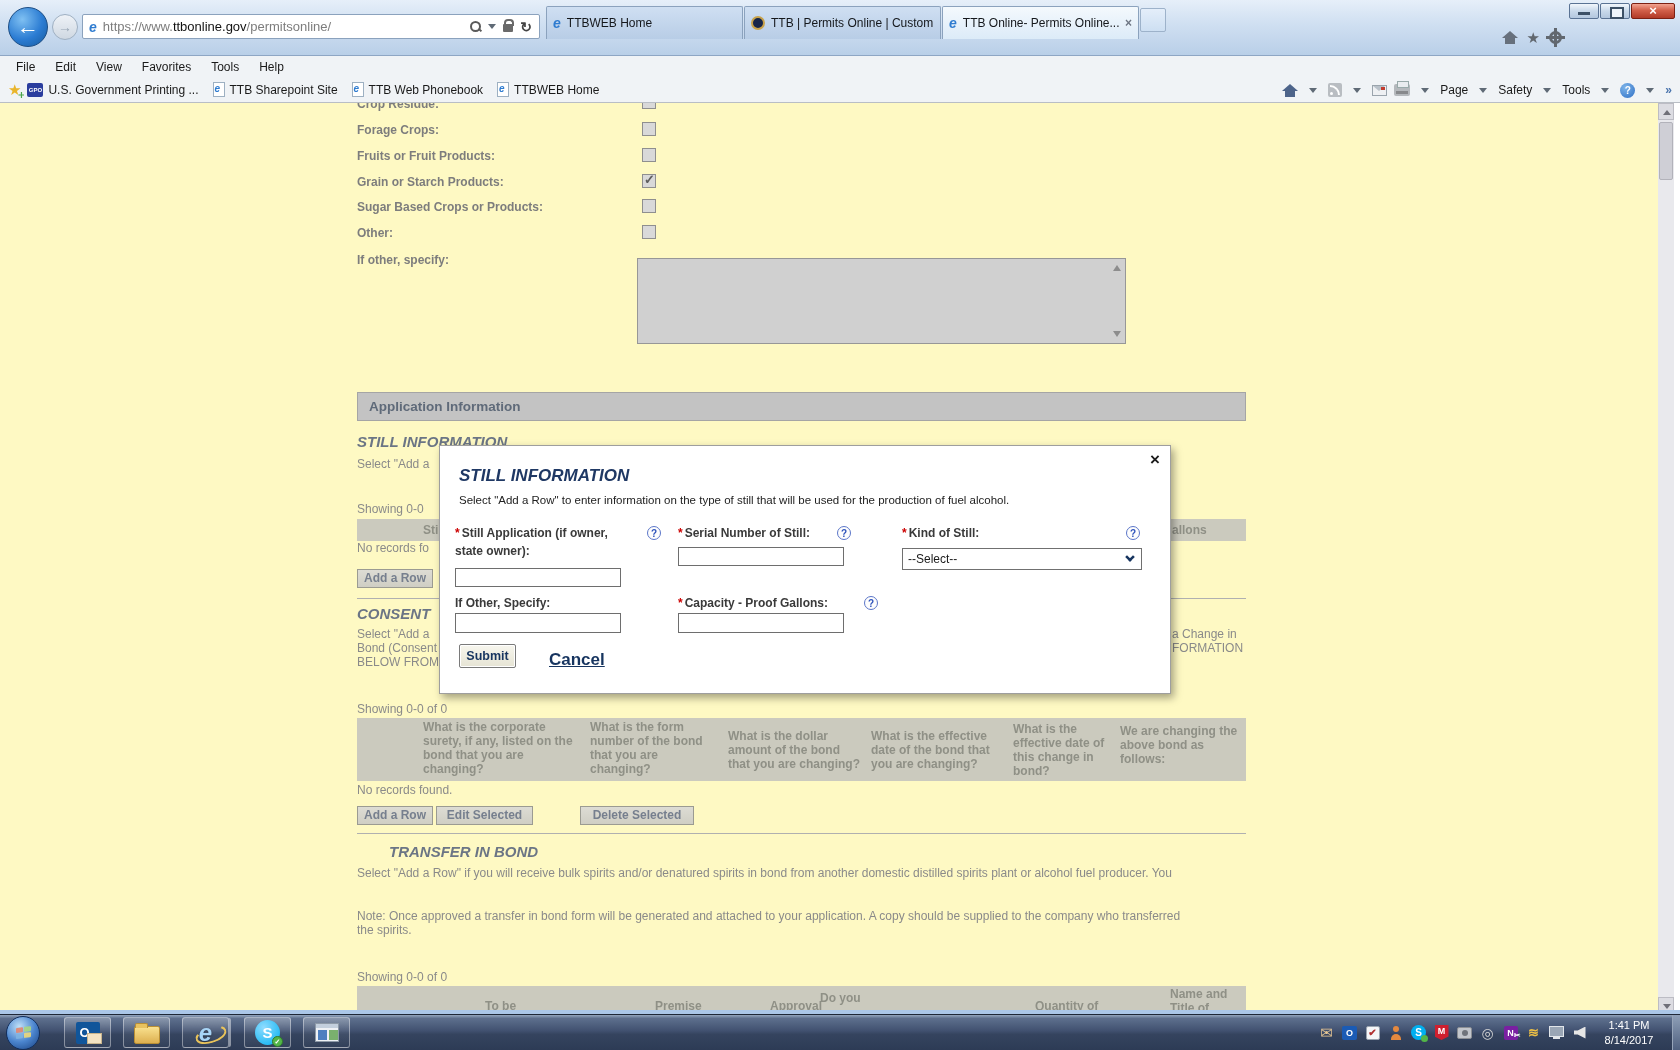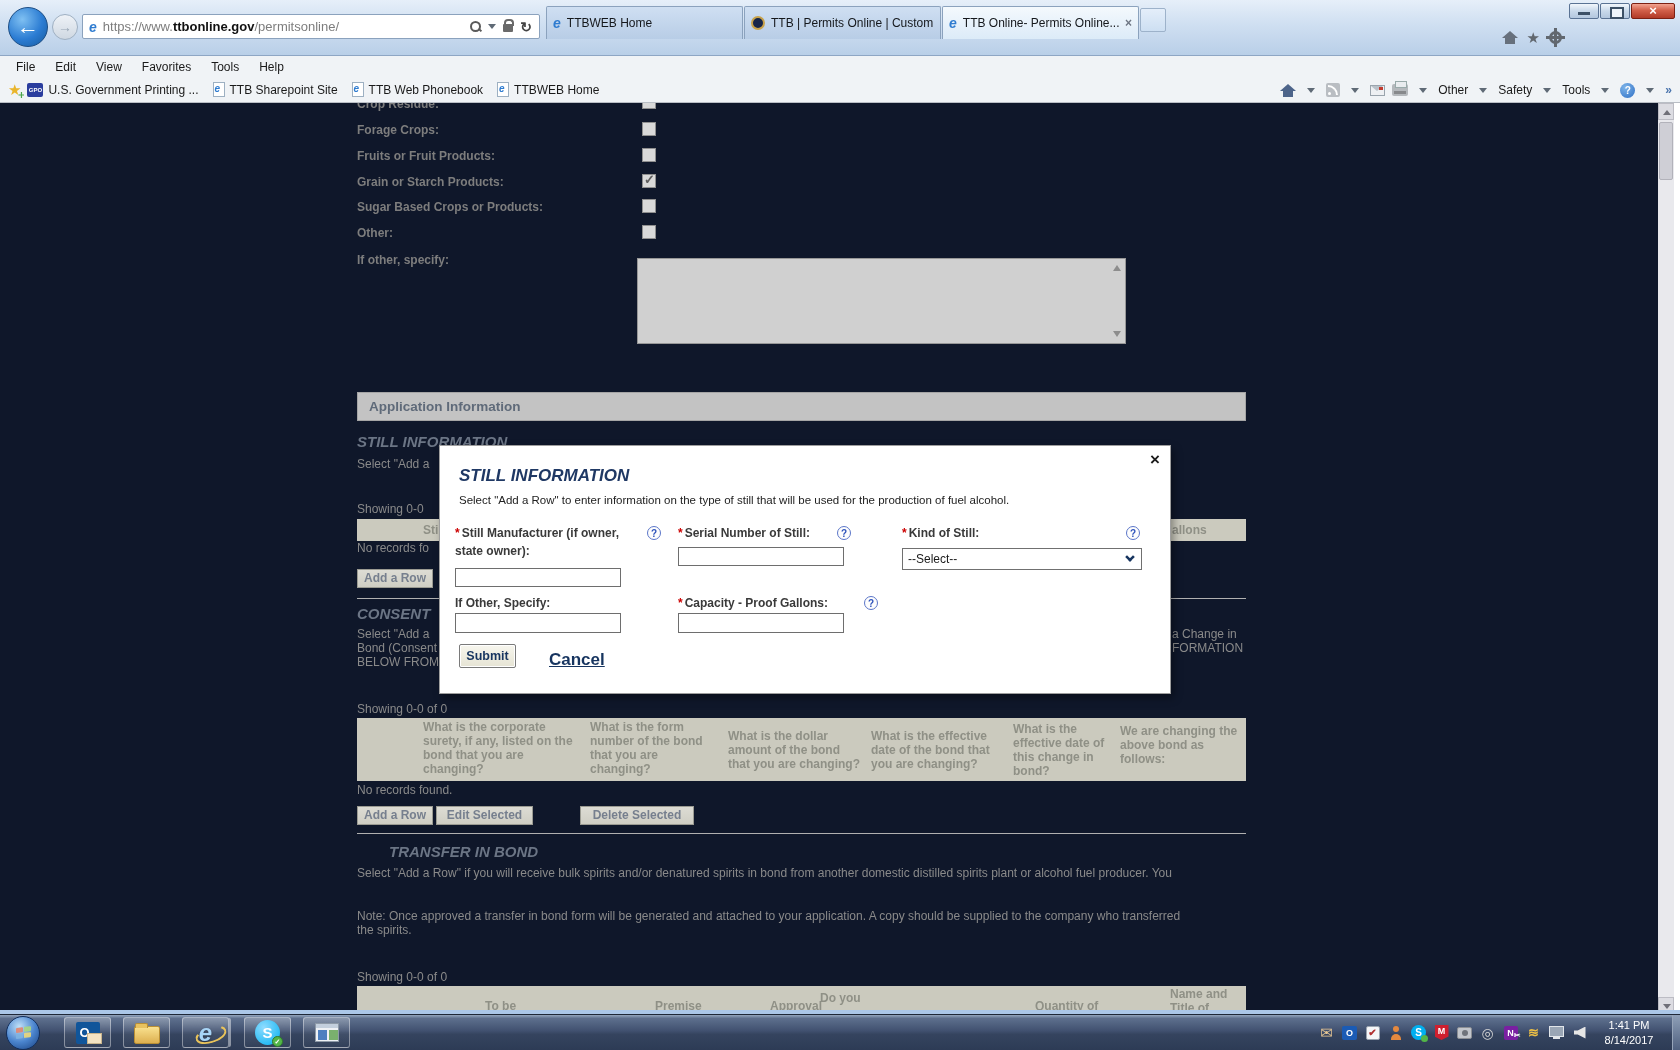--- a/index.html
+++ b/index.html
@@ -25,21 +25,21 @@
              text-align:center; line-height:38px; z-index:3; }
   .fwdbtn { position:absolute; left:52px; top:14px; width:26px; height:26px; border-radius:50%;
             background:linear-gradient(#eef2f7,#cfd8e2); border:1px solid #9fb0c2;
             color:#98a6b5; font-size:14px; font-weight:bold; text-align:center; line-height:24px; z-index:2; }
 
   .urlbox { position:absolute; left:82px; top:14px; width:458px; height:25px; background:#fff;
             border:1px solid #8ba2bd; border-radius:2px; display:flex; align-items:center; z-index:2; }
   .urlbox .e-ico { margin:0 6px 0 6px; }
   .e-ico { display:inline-block; color:#2f7cd0; font-weight:bold; font-style:italic; font-size:14px; line-height:1; }
   .urltext { font-size:13px; color:#7d7d7d; white-space:nowrap; flex:1 1 auto; overflow:hidden; }
-  .urltext b { color:#111; font-weight:bold; }
+  .urltext b { color:#111; font-weight:normal; }
   .url-icons { display:flex; align-items:center; margin-right:5px; }
   .magnifier { position:relative; width:11px; height:11px; margin-right:3px; }
   .magnifier::before { content:""; position:absolute; left:0; top:0; width:7px; height:7px; border:2px solid #5a5a5a; border-radius:50%; }
   .magnifier::after { content:""; position:absolute; left:8px; top:8px; width:4px; height:2px; background:#5a5a5a; transform:rotate(45deg); }
   .caret-down { width:0; height:0; border-left:4px solid transparent; border-right:4px solid transparent; border-top:5px solid #5f6a76; margin:0 4px; }
   .lock { position:relative; width:10px; height:8px; background:#6a6a6a; border-radius:1px; margin:3px 5px 0 3px; }
   .lock::before { content:""; position:absolute; left:1px; top:-5px; width:6px; height:5px; border:2px solid #6a6a6a; border-bottom:none; border-radius:4px 4px 0 0; }
   .refresh { font-size:14px; color:#444; margin:0 2px; font-weight:bold; }
 
   .tabs { position:absolute; left:546px; top:6px; height:33px; display:flex; z-index:1; }
@@ -81,21 +81,21 @@
   .mailico::before { content:""; position:absolute; left:0; top:0; border-left:6px solid transparent; border-right:6px solid transparent; border-top:5px solid #b9c1c9; }
   .mailico::after { content:""; position:absolute; right:1px; top:1px; width:4px; height:3px; background:#c23b2e; }
   .printer { position:relative; width:16px; height:12px; background:#b4b8bc; border-radius:2px; }
   .printer::before { content:""; position:absolute; left:3px; top:-3px; width:10px; height:5px; background:#e9ecef; border:1px solid #9aa; }
   .printer::after { content:""; position:absolute; left:2px; bottom:2px; width:12px; height:3px; background:#87898c; }
   .cmd-label { font-size:12px; color:#1a1a1a; }
   .helpico { width:15px; height:15px; border-radius:50%; background:radial-gradient(circle at 35% 30%,#7db4ea,#2f6fc4); color:#fff; font-size:10px; font-weight:bold; text-align:center; line-height:15px; }
   .more-chev { color:#4a74ad; font-size:12px; font-weight:bold; }
 
   
-  .viewport { position:absolute; left:0; top:103px; width:1658px; height:907px; background:#0f172a; overflow:hidden; }
+  .viewport { position:absolute; left:0; top:103px; width:1658px; height:907px; background:#fef9c3; overflow:hidden; }
   .vp-abs { position:absolute; }
   .frmlabel { font-size:12px; font-weight:bold; color:#7d7d7d; white-space:nowrap; }
   .dimtext { font-size:12px; color:#8a8a8a; white-space:nowrap; }
   .dimhead { font-size:15px; font-weight:bold; font-style:italic; color:#6b7585; white-space:nowrap; }
   .cbx { position:absolute; width:14px; height:14px; background:#d9d9d9; border:1px solid #8f8f8f; }
   .cbx .check-mark { position:absolute; left:1px; top:-3px; font-size:13px; font-weight:bold; color:#5e5e5e; }
   .txtarea { position:absolute; left:637px; top:155px; width:489px; height:86px; background:#d0d0d0; border:1px solid #979797; }
   .sc-arrow-up, .sc-arrow-dn { position:absolute; right:4px; width:0; height:0; border-left:4px solid transparent; border-right:4px solid transparent; }
   .sc-arrow-up { top:6px; border-bottom:6px solid #8d8d8d; }
   .sc-arrow-dn { bottom:6px; border-top:6px solid #8d8d8d; }
@@ -273,21 +273,21 @@
       <span class="house">
           <span class="roof" style="border-bottom-color:#4d648a;"></span>
           <span class="body" style="background:#4d648a;"></span>
         </span>
       <span class="caret-down"></span>
       <span class="rss"></span>
       <span class="caret-down"></span>
       <span class="mailico"></span>
       <span class="printer"></span>
       <span class="caret-down"></span>
-      <span class="cmd-label">Other</span>
+      <span class="cmd-label">Page</span>
       <span class="caret-down"></span>
       <span class="cmd-label">Safety</span>
       <span class="caret-down"></span>
       <span class="cmd-label">Tools</span>
       <span class="caret-down"></span>
       <span class="helpico">?</span>
       <span class="caret-down"></span>
       <span class="more-chev">»</span>
     </div>
   </div>
@@ -377,21 +377,21 @@
     <div class="sb-thumb"></div>
     <div class="sb-btn sb-dn"></div>
   </div>
   <div class="frame-bottom"></div>
 
   <div class="modal">
     <span class="modal-close">×</span>
     <div class="modal-title">STILL INFORMATION</div>
     <div class="modal-desc">Select "Add a Row" to enter information on the type of still that will be used for the production of fuel alcohol.</div>
 
-    <div class="mlabel" style="left:15px; top:78px; width:170px;"><span class="req">*</span><span>Still Manufacturer (if owner, state owner):</span></div>
+    <div class="mlabel" style="left:15px; top:78px; width:170px;"><span class="req">*</span><span>Still Application (if owner, state owner):</span></div>
     <span class="helpq" style="left:207px; top:80px;">?</span>
     <div class="minput" style="left:15px; top:122px;"></div>
 
     <div class="mlabel" style="left:238px; top:78px;"><span class="req">*</span><span>Serial Number of Still:</span></div>
     <span class="helpq" style="left:397px; top:80px;">?</span>
     <div class="minput" style="left:238px; top:101px;"></div>
 
     <div class="mlabel" style="left:462px; top:78px;"><span class="req">*</span><span>Kind of Still:</span></div>
     <span class="helpq" style="left:686px; top:80px;">?</span>
     <div class="mselect"><span>--Select--</span><span class="chev"></span></div>

